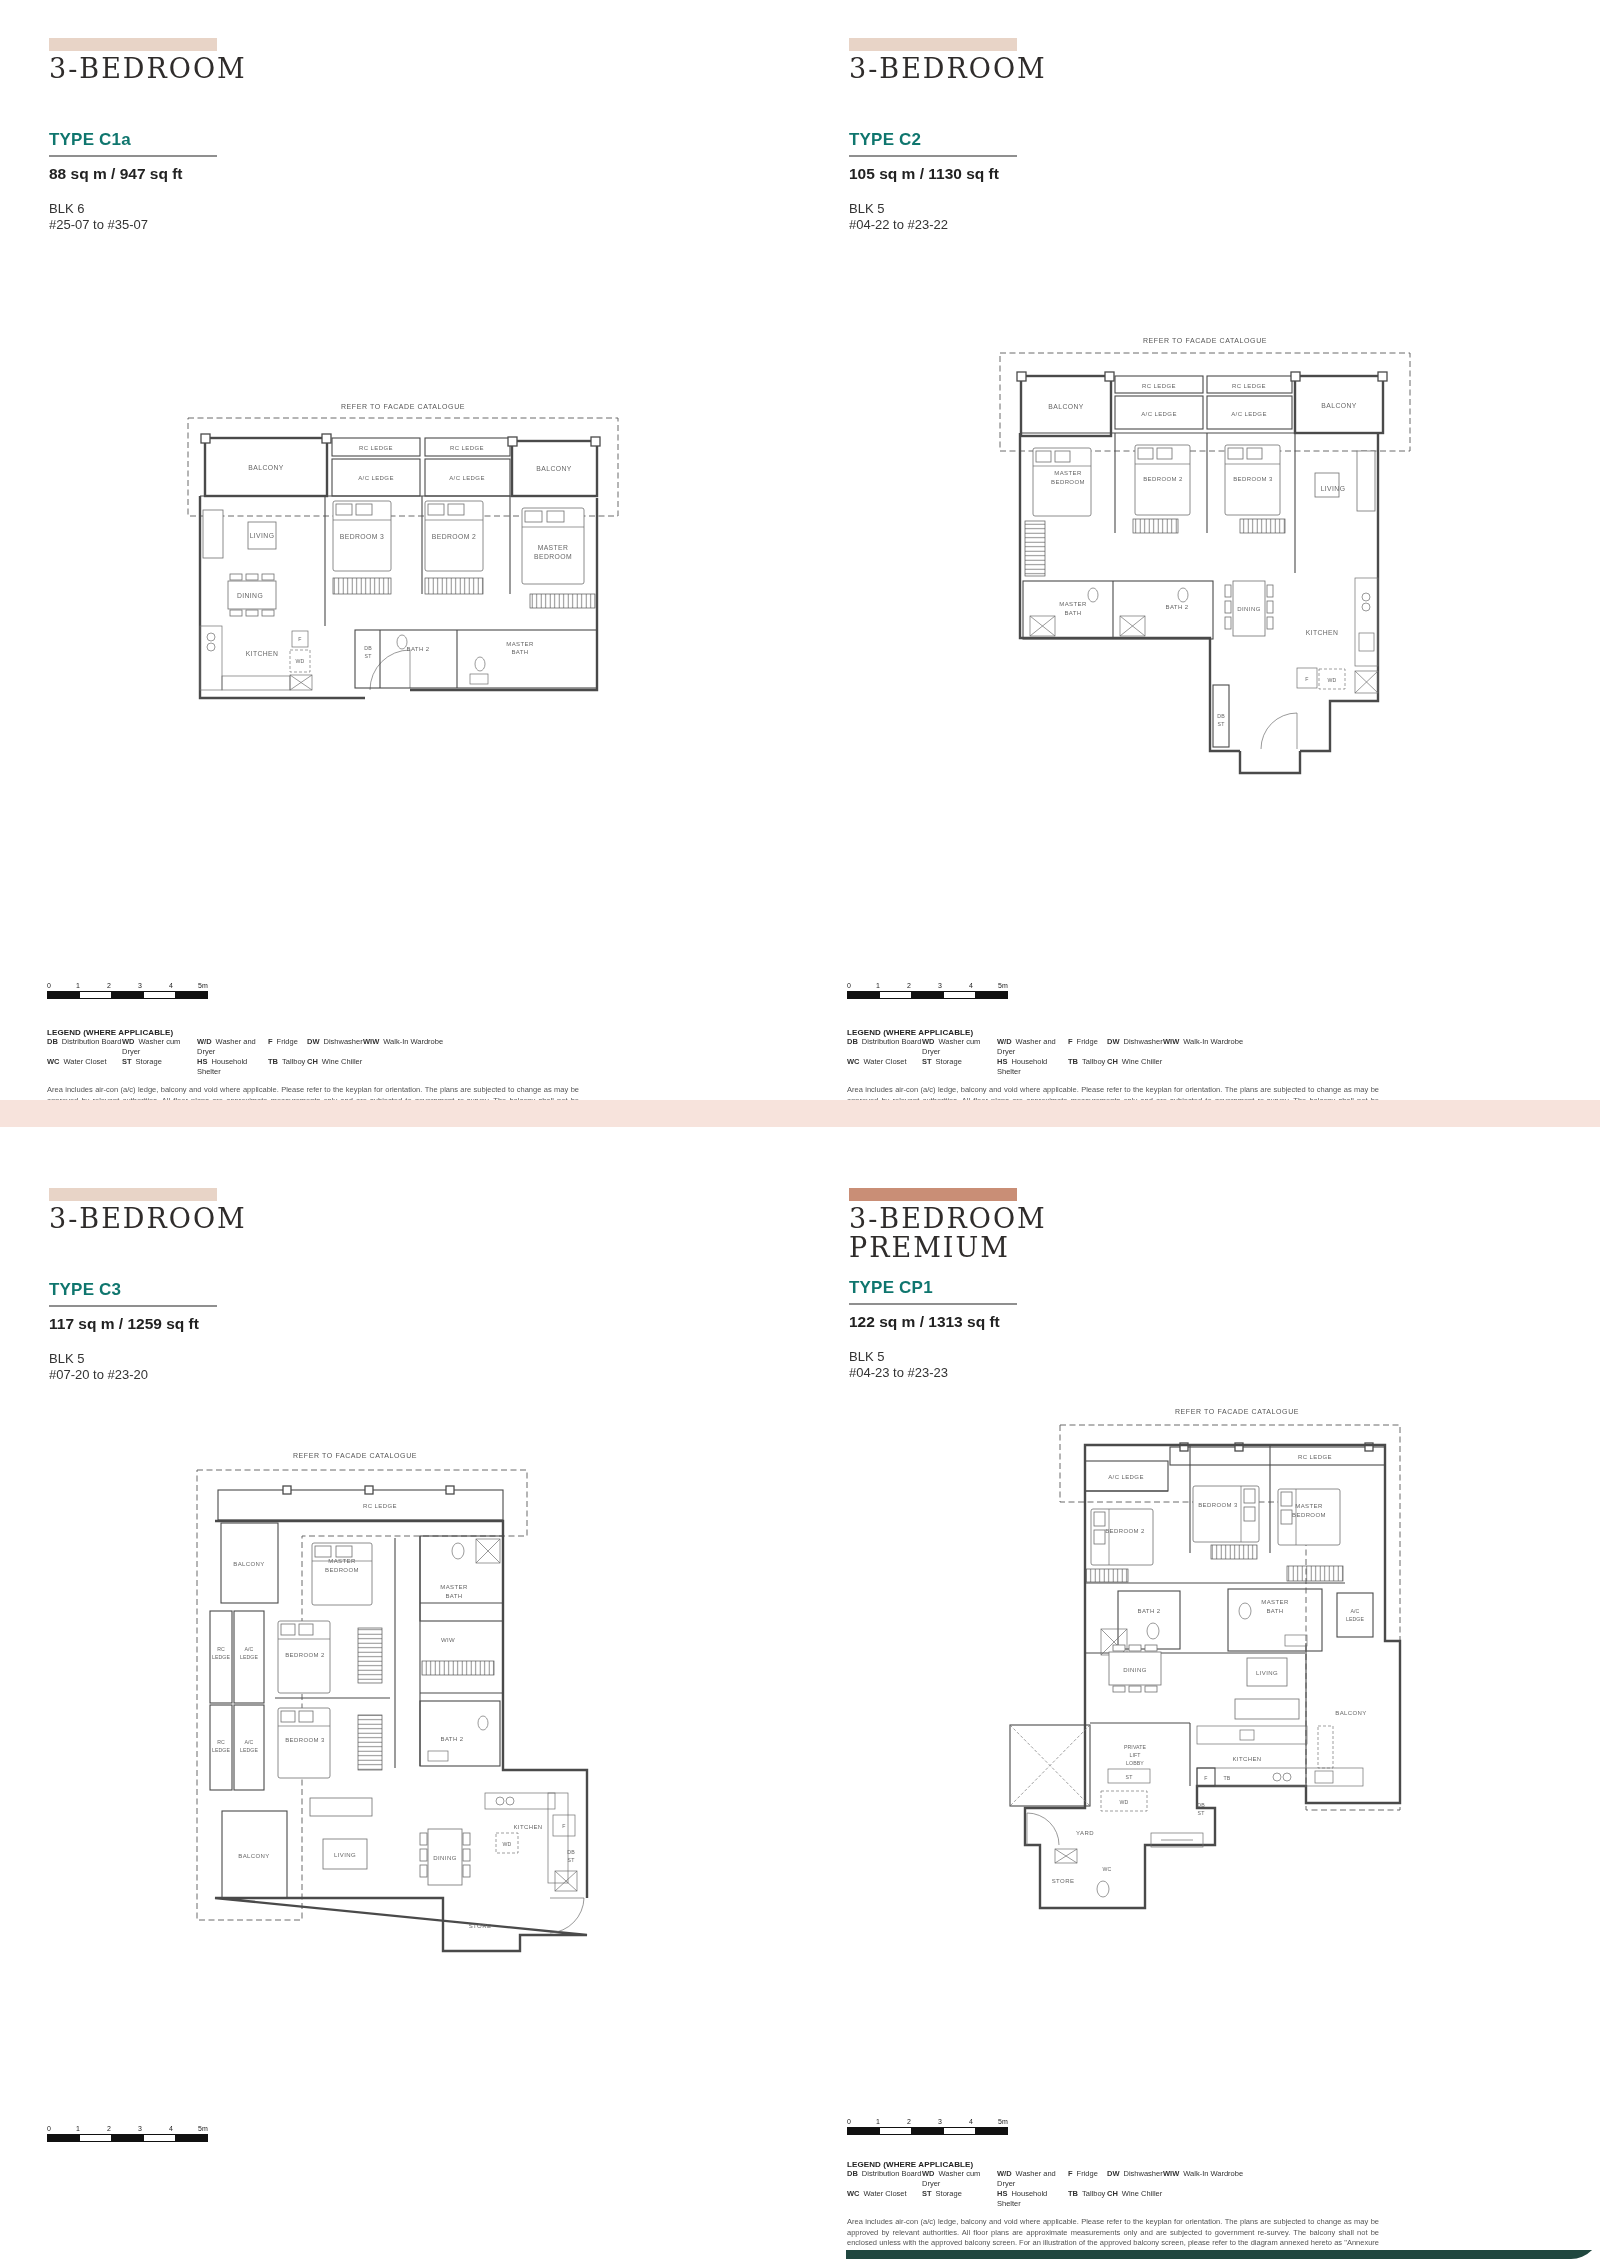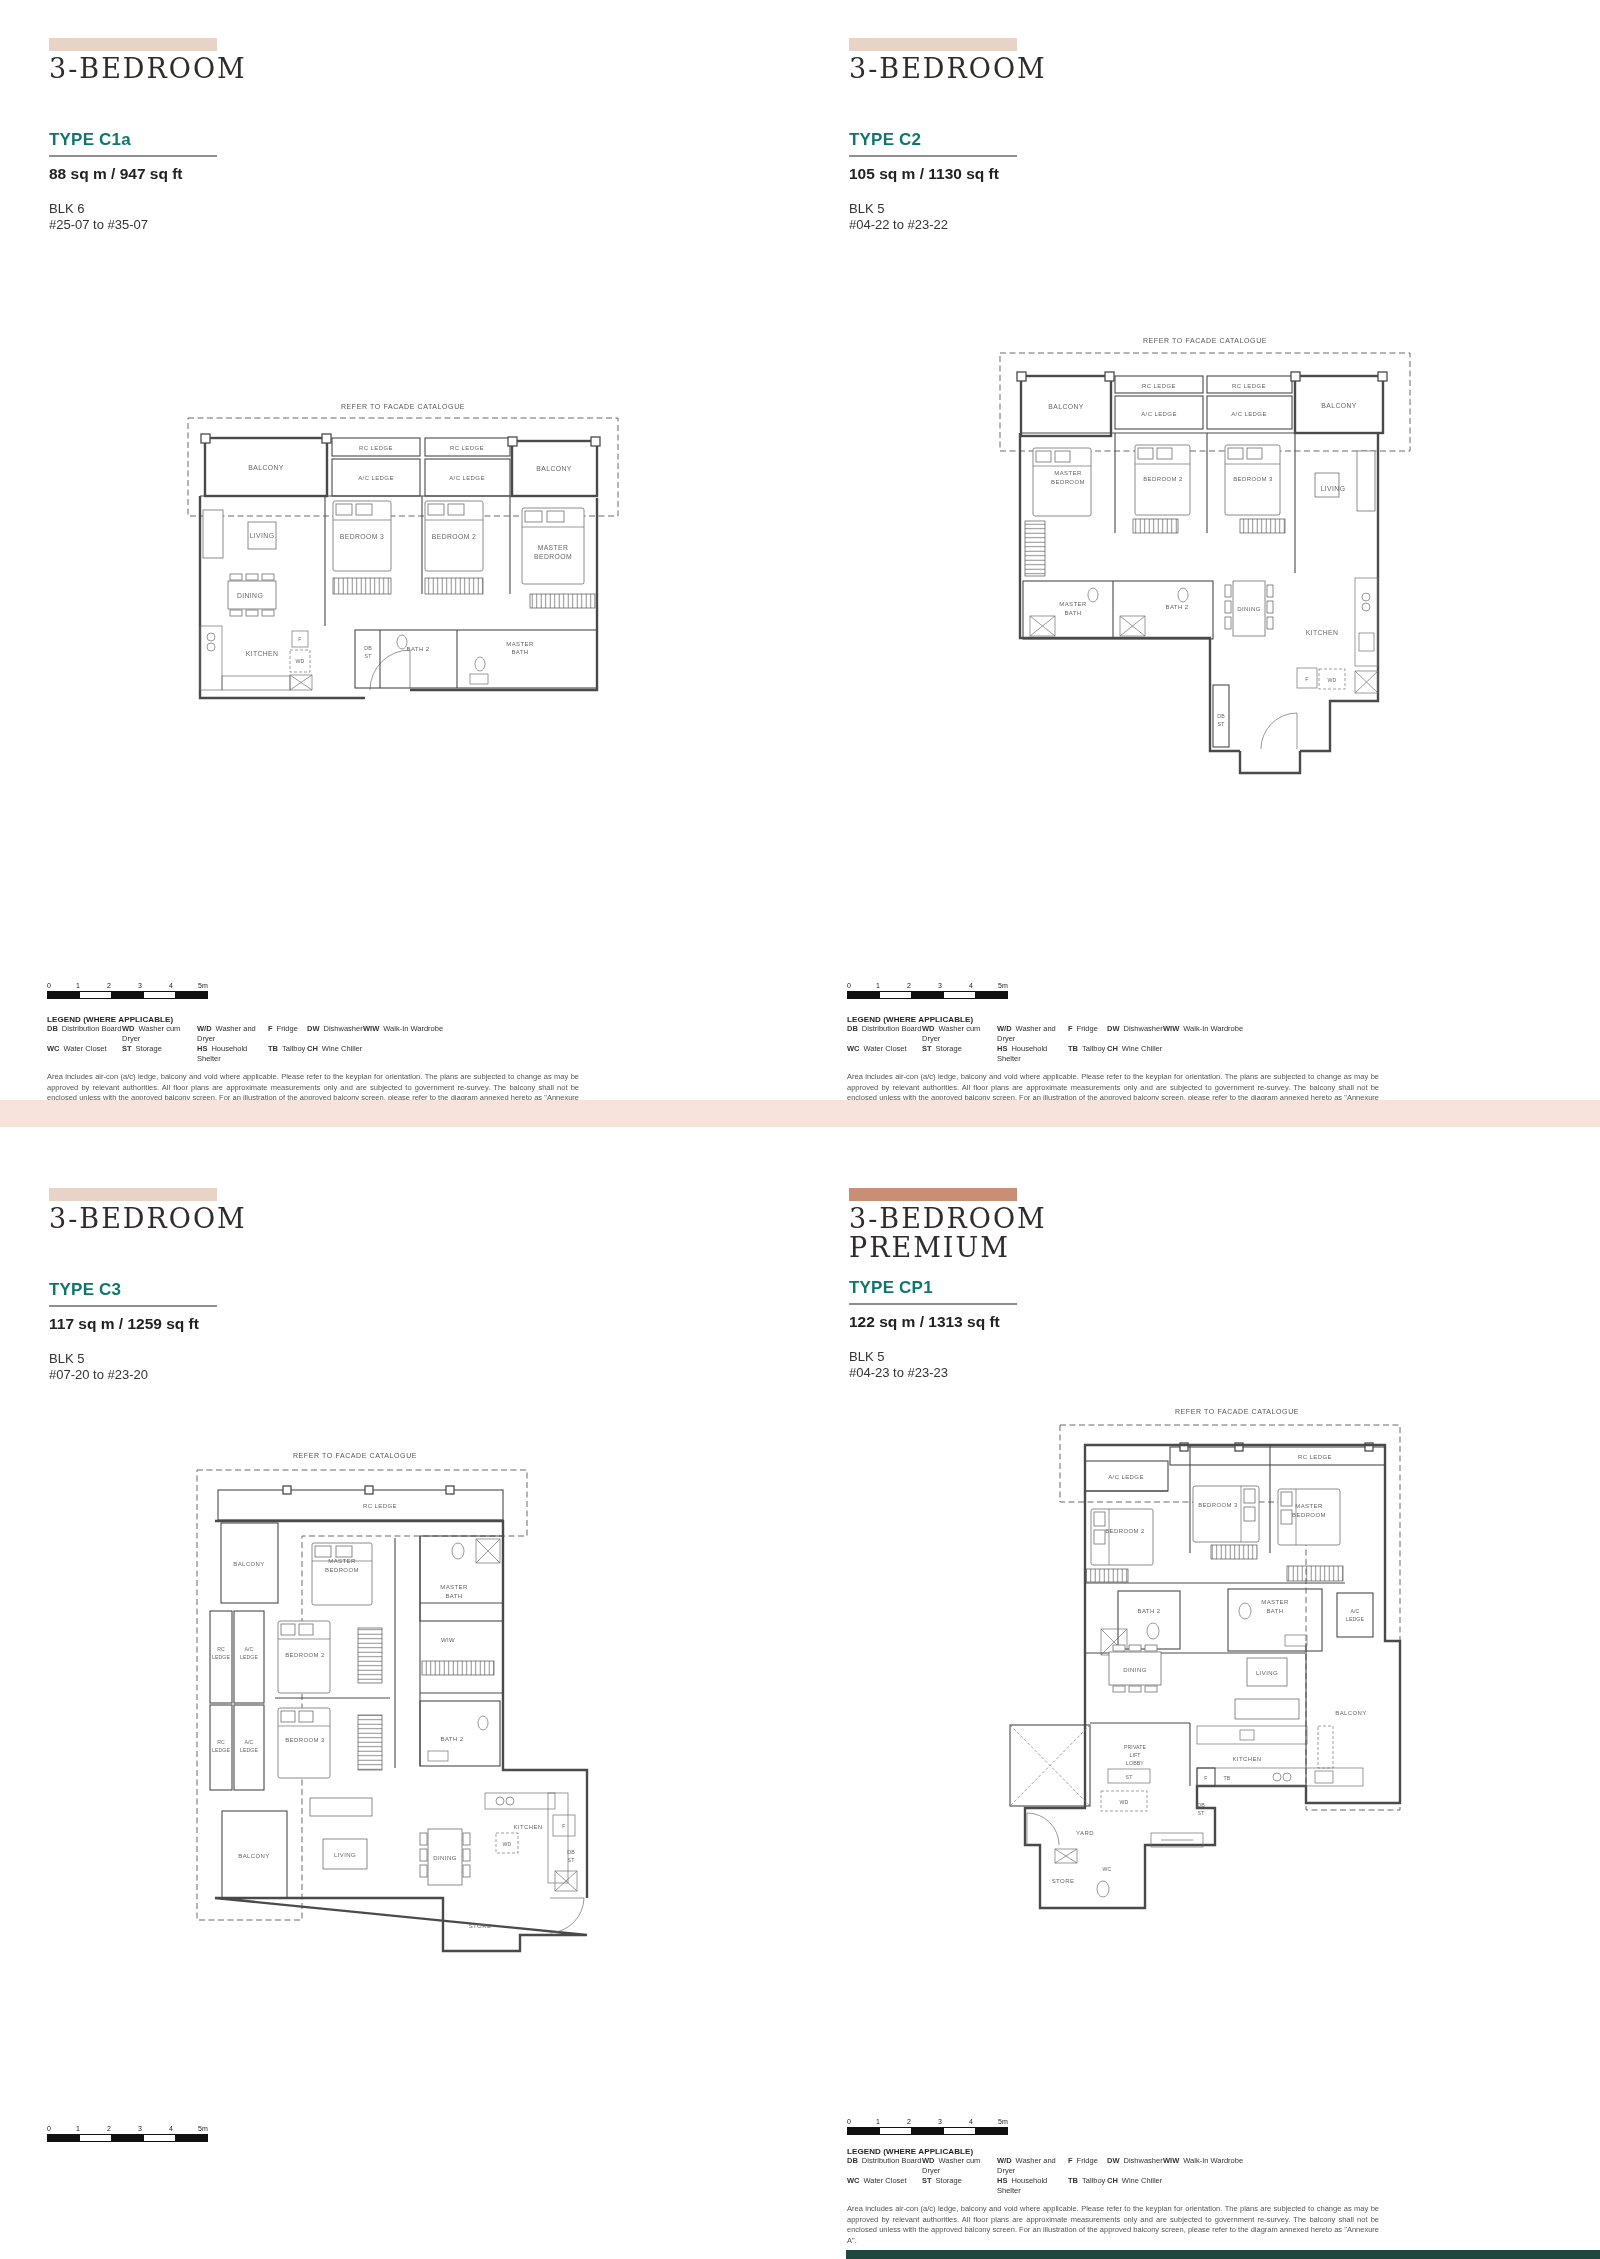--- a/index.html
+++ b/index.html
@@ -1,34 +1,34 @@
 <!DOCTYPE html>
 <html><head>
 <meta charset="utf-8">
 <style>
   html,body{margin:0;padding:0;background:#fff;}
   #canvas{position:relative;width:1600px;height:2259px;background:#fff;overflow:hidden;
-          font-family:"Liberation Sans",sans-serif;color:#222;}
+          font-family:"Liberation Sans",sans-serif;color:#222;border-radius:29px;}
   .abs{position:absolute;}
   
   .band{width:168px;height:13px;}
   .ptitle{font-family:"DejaVu Serif",serif;font-size:27px;line-height:29px;letter-spacing:2px;
           color:#2f2c2b;font-weight:400;margin:3px 0 0 0;}
   .ptype{margin-top:47px;font-size:17px;font-weight:bold;color:#0f766e;width:168px;
          border-bottom:2px solid #8f8f8f;padding-bottom:5px;letter-spacing:.2px;}
   .parea{margin-top:8px;font-size:15.5px;font-weight:bold;color:#222;}
   .pblk{margin-top:18px;font-size:13px;color:#333;line-height:15.5px;}
   
   .scalewrap{position:relative;height:18px;width:200px;}
   .scalenum{position:absolute;top:0;font-size:7px;color:#222;}
   .scalebar{position:absolute;top:9px;left:0;height:6px;display:flex;}
   .scaleseg{width:31px;height:6px;border:1px solid #111;border-left:none;}
   .scaleseg:first-child{border-left:1px solid #111;}
   .seg-b{background:#111;} .seg-w{background:#fff;}
-  .ltitle{margin-top:15px;font-size:8px;font-weight:bold;color:#222;letter-spacing:.1px;}
+  .ltitle{margin-top:28px;font-size:8px;font-weight:bold;color:#222;letter-spacing:.1px;}
   .lrow{display:grid;grid-template-columns:75px 75px 71px 39px 56px auto;font-size:7.5px;
         color:#333;line-height:10px;}
   .lrow .abbr{font-weight:bold;margin-right:4px;}
   .disc{margin-top:8px;font-size:7.5px;line-height:10.5px;color:#555;width:532px;text-align:justify;}
   
   svg{overflow:visible;}
   .wall{fill:none;stroke:#4a4a4a;stroke-width:2.4;}
   .iwall{fill:none;stroke:#4a4a4a;stroke-width:1.1;}
   .thin{fill:none;stroke:#6f6f6f;stroke-width:.7;}
   .furn{fill:#fff;stroke:#6f6f6f;stroke-width:.8;}

